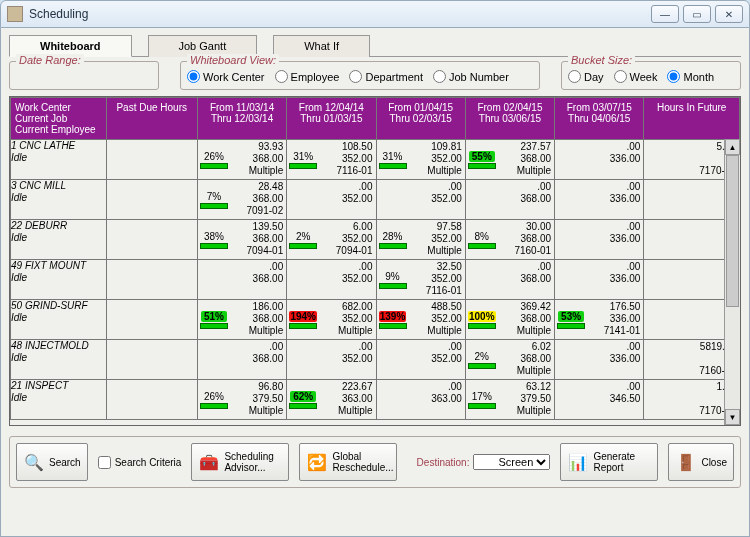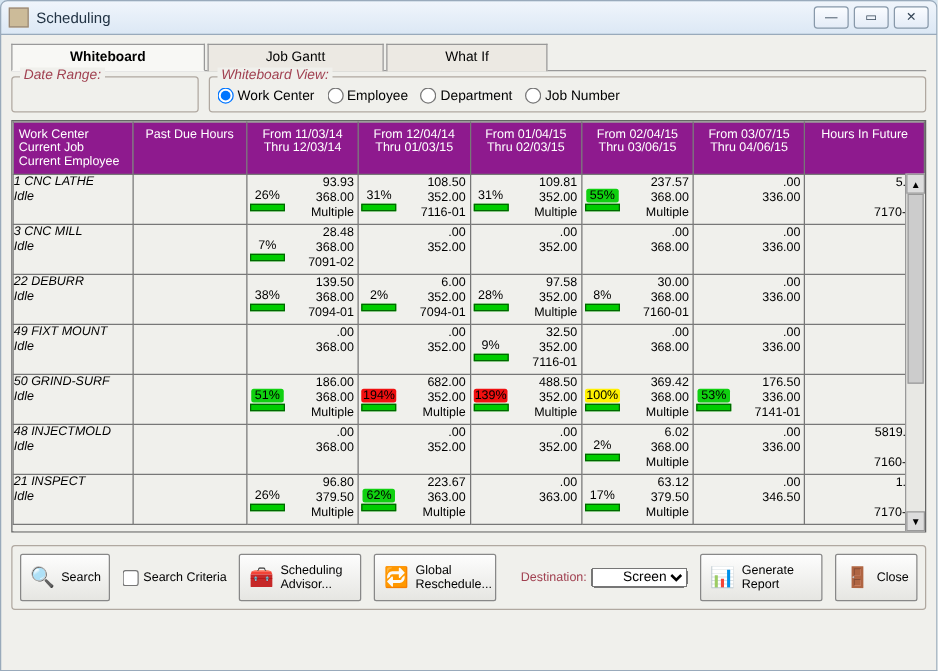--- a/index.html
+++ b/index.html
@@ -6,24 +6,24 @@
 body { font-family: Tahoma, Arial, sans-serif; font-size: 11px; background: #d4e4f0; width: 750px; height: 537px; overflow: hidden; }
 
 .titlebar { height: 28px; background: linear-gradient(#f0f5fb,#dce8f5); border: 1px solid #9ab; display: flex; align-items: center; padding: 0 6px; border-radius: 6px 6px 0 0; }
 .titlebar .icon { width: 16px; height: 16px; background: #cb9; margin-right: 6px; border: 1px solid #987; }
 .titlebar .title { flex: 1; color: #234; font-size: 12px; }
 .titlebar .wbtn { width: 28px; height: 18px; margin-left: 4px; border: 1px solid #89a; border-radius: 3px; background: linear-gradient(#fafcff,#e4ecf7); display: flex; align-items: center; justify-content: center; color: #345; font-size: 10px; }
 
 .content { padding: 6px 8px 8px 8px; background: #f0f0ec; height: 509px; border: 1px solid #9ab; border-top: none; }
 
 .tabs { display: flex; border-bottom: 1px solid #999; margin-bottom: 4px; }
-.tab { padding: 4px 46px; border: 1px solid #999; border-bottom: none; margin-right: 2px; background: #ece9e3; position: relative; top: 1px; cursor: pointer; }
+.tab { padding: 4px 30px; border: 1px solid #999; border-bottom: none; margin-right: 16px; background: #ece9e3; position: relative; top: 1px; cursor: pointer; }
 .tab.active { background: #f8f8f5; font-weight: bold; border-bottom: 1px solid #f8f8f5; }
 
-.filters { display: flex; gap: 8px; margin-bottom: 6px; }
+.filters { display: flex; gap: 21px; margin-bottom: 6px; }
 .fieldset { border: 1px solid #b0a8a0; padding: 4px 6px 6px 6px; position: relative; border-radius: 3px; }
 .fieldset .legend { position: absolute; top: -8px; left: 6px; background: #f0f0ec; padding: 0 3px; color: #a04050; font-style: italic; font-size: 11px; }
 .fs-date { width: 150px; }
 .fs-view { flex: 1; }
 .fs-bucket { width: 180px; }
 .radio-row { display: flex; gap: 10px; align-items: center; padding-top: 4px; }
 .radio-row label { display: flex; align-items: center; gap: 3px; }
 .fs-date .row { display: flex; align-items: center; gap: 4px; padding-top: 4px; }
 .fs-date input { width: 64px; font-size: 11px; padding: 1px 2px; }
 
@@ -39,21 +39,21 @@
 
 td.rowhdr { font-size: 10px; padding: 2px 3px; line-height: 1.2; font-style: italic; }
 td.cell { font-size: 10px; position: relative; height: 40px; }
 .cell-inner { display: flex; height: 100%; }
 .pctcol { width: 32px; display: flex; flex-direction: column; justify-content: center; align-items: center; gap: 1px; }
 .pctcol.hidden { visibility: hidden; }
 .pct-label { font-size: 10px; }
 .pct-bar { width: 28px; height: 6px; background: #0c0; border: 1px solid #060; }
 .valcol { flex: 1; text-align: right; padding: 1px 3px 1px 0; line-height: 1.2; display: flex; flex-direction: column; justify-content: flex-start; }
 .valcol span { display: block; }
-.chip { border-radius: 2px; padding: 0 1px; display: inline-block; min-width: 26px; text-align: center; }
+.chip { border-radius: 2px; padding: 0 1px; display: inline-block; min-width: 26px; text-align: center; font-weight: bold; }
 .chip.red { background: #f01010; color: #000; }
 .chip.yellow { background: #fff000; color: #000; }
 .chip.green { background: #10d010; color: #000; }
 tr.sep td { border: none; height: 8px; background: #f0f0ec; }
 
 .scrollbar { position: absolute; right: 0; top: 42px; bottom: 0; width: 16px; background: #e8e8e4; border-left: 1px solid #999; display: flex; flex-direction: column; }
 .scrollbar .sbtn { height: 16px; background: #ddd; border: 1px solid #999; display: flex; align-items: center; justify-content: center; font-size: 8px; }
 .scrollbar .strack { flex: 1; position: relative; }
 .scrollbar .sthumb { position: absolute; left: 1px; right: 1px; top: 0; height: 60%; background: #ccc; border: 1px solid #999; }
 
@@ -100,20 +100,37 @@
             <input type="radio" name="view" style="">
             <span>Employee</span>
           </label>
           <label>
             <input type="radio" name="view" style="">
             <span>Department</span>
           </label>
           <label>
             <input type="radio" name="view" style="">
             <span>Job Number</span>
+          </label>
+        </div>
+    </div>
+    <div class="fieldset fs-bucket">
+      <span class="legend">Bucket Size:</span>
+      <div class="radio-row" id="bucket-radios">
+          <label>
+            <input type="radio" name="bucket" style="">
+            <span>Day</span>
+          </label>
+          <label>
+            <input type="radio" name="bucket" style="">
+            <span>Week</span>
+          </label>
+          <label>
+            <input type="radio" name="bucket" checked="" style="">
+            <span>Month</span>
           </label>
         </div>
     </div>
   </div>
 
   <div class="grid-wrap">
     <table class="grid">
       <colgroup>
         <col class="col-rowhdr">
           <col class="col-past">

